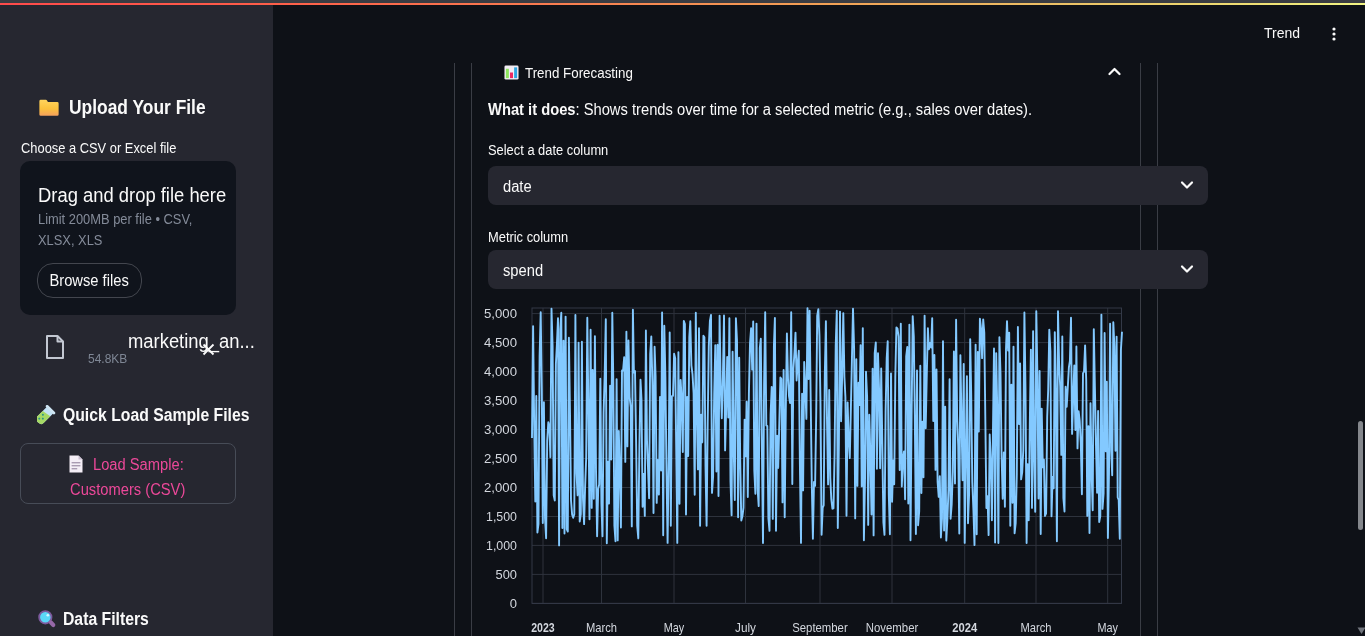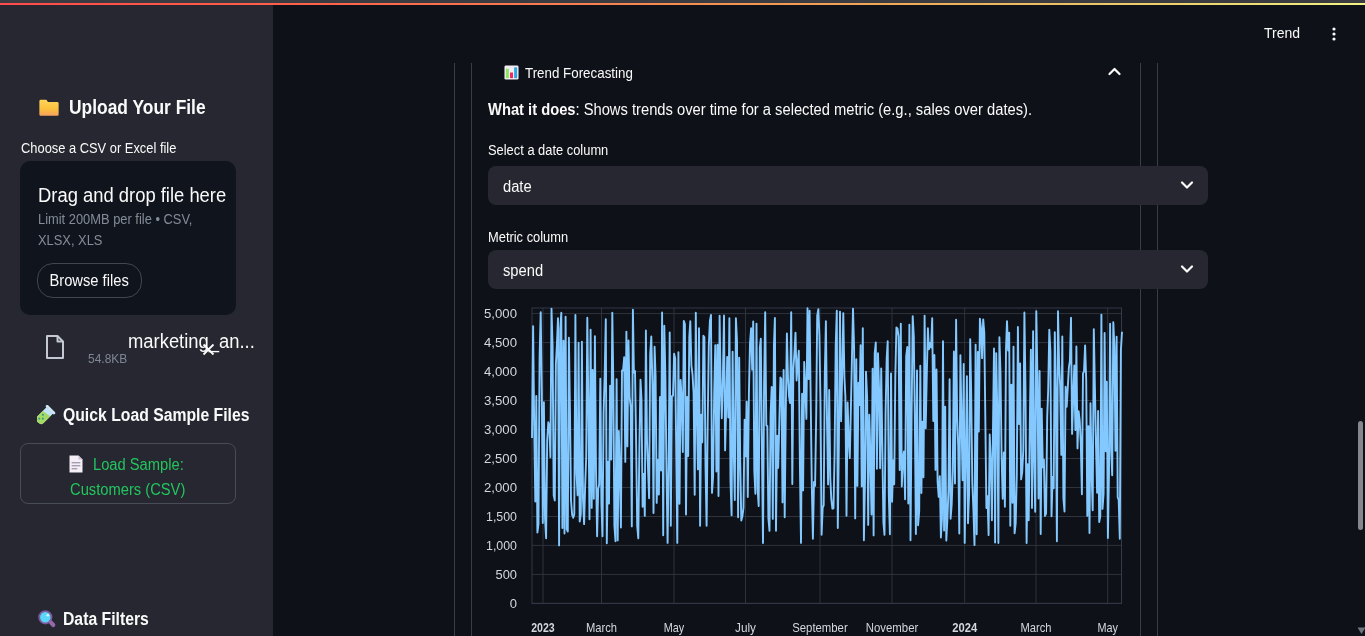--- a/index.html
+++ b/index.html
@@ -24,21 +24,21 @@
   border-radius:16px; font-size:16px; text-align:center; line-height:33px; }
 #browse .sx { transform-origin:50% 50%; }
 #filerow-icon { left:45px; top:334px; }
 #filename { left:88px; top:330px; font-size:20px;margin-left:40px; }
 #filesize { left:88px; top:351px; font-size:13px; color:#7f8795; }
 #fx { left:202px; top:343px; }
 #h3a { left:23px; top:404px; height:22px; }
 .h3txt { font-size:18px; font-weight:bold; margin-left:6px; white-space:nowrap;
   transform:scaleX(.875); transform-origin:0 50%; }
 .sbtn { left:20px; width:216px; background:#262730; border:1px solid #474c57; border-radius:8px;
-  font-size:16px; text-align:center; color:#22c55e; }
+  font-size:16px; text-align:center; color:#ec4899; }
 #sbtn1 { top:443px; height:61px; padding-top:8px; line-height:25px; }
 #sbtn2 { top:521px; height:56px; padding-top:6px; line-height:24px; }
 #h3b { left:23px; top:608px; height:22px; }
 .vline { width:1px; top:63px; height:573px; background:#3a3d45; }
 #exp-row { left:490px; top:64px; height:16px; }
 #exp-row .txt { font-size:15px; margin-left:6px; white-space:nowrap;
   transform:scaleX(.89); transform-origin:0 50%; }
 #whatline { left:488px; top:101px; font-size:16px; }
 #lbl-date { left:488px; top:142px; font-size:14px; }
 .sel { left:487.5px; width:720px; height:39px; background:#262730; border-radius:8px; font-size:16px; }

